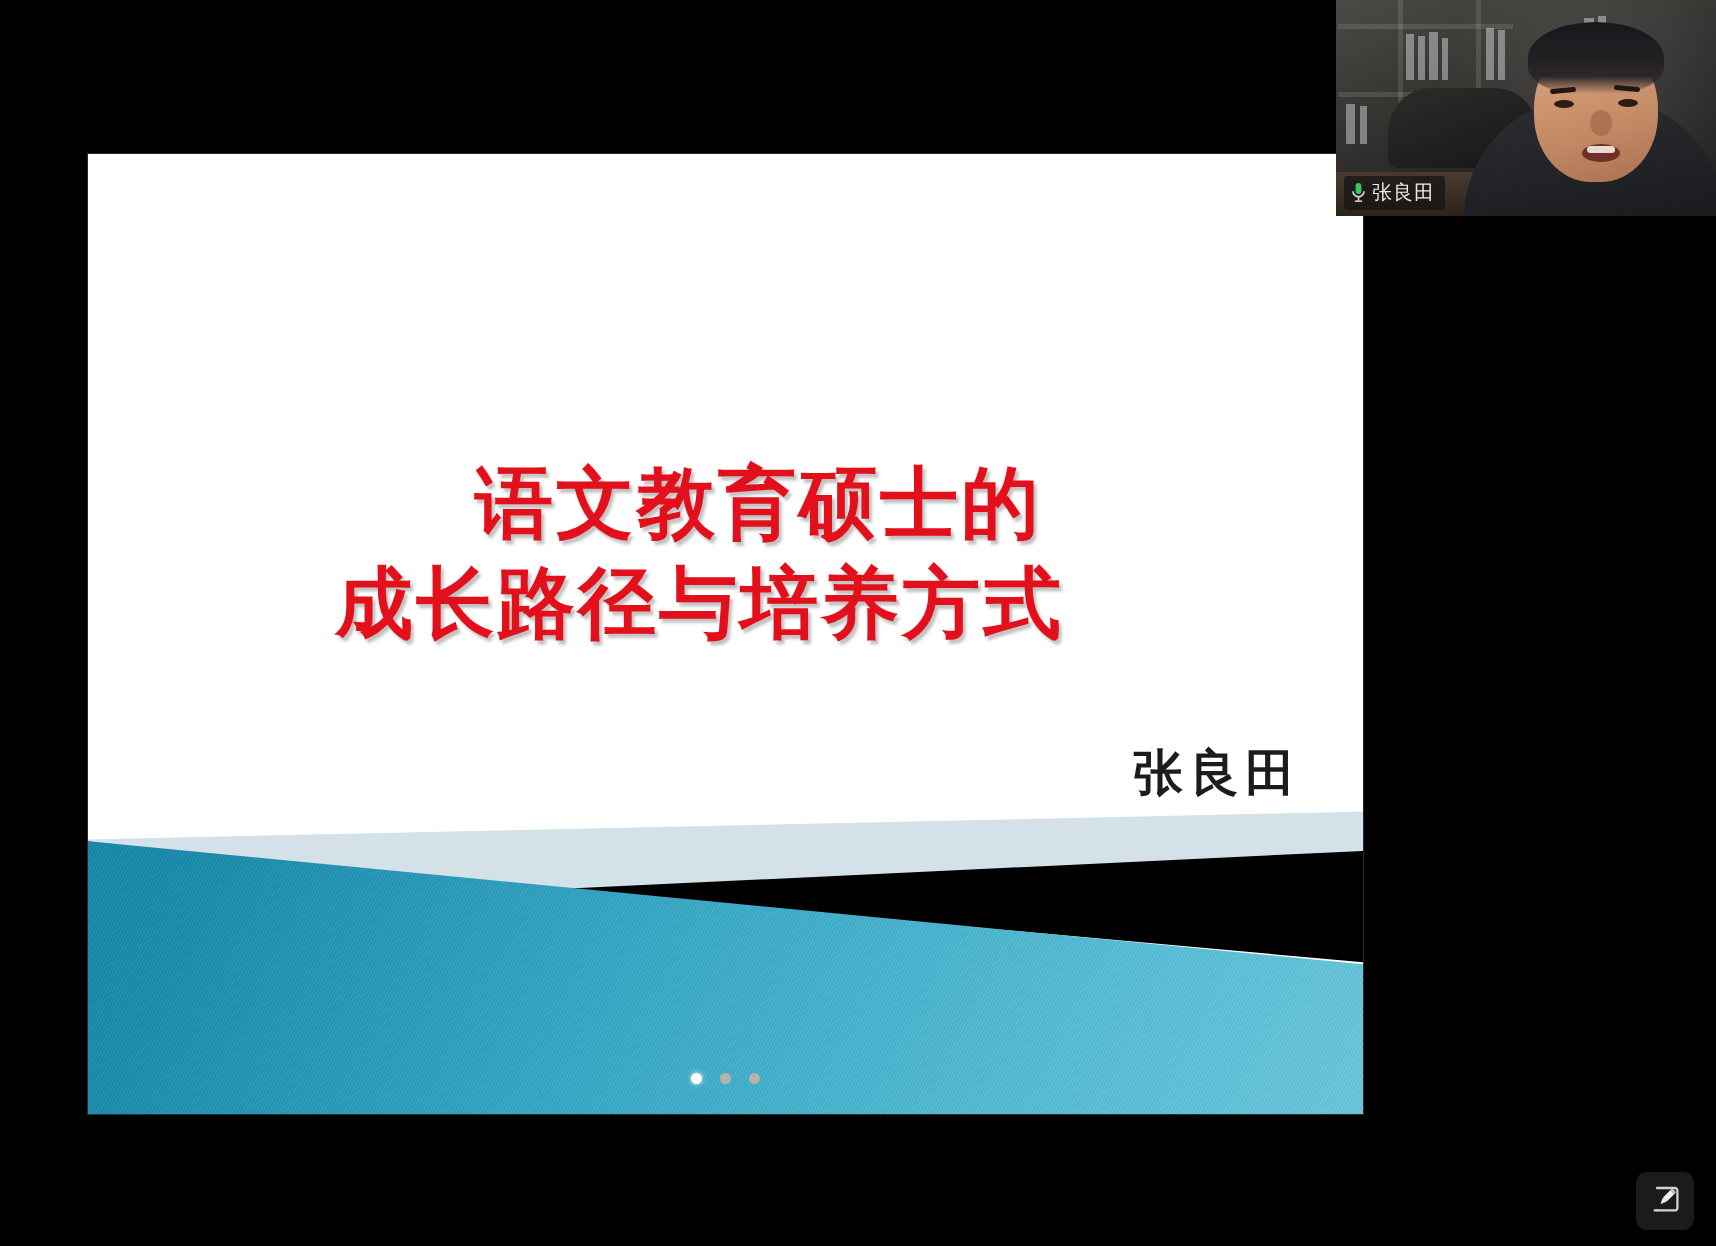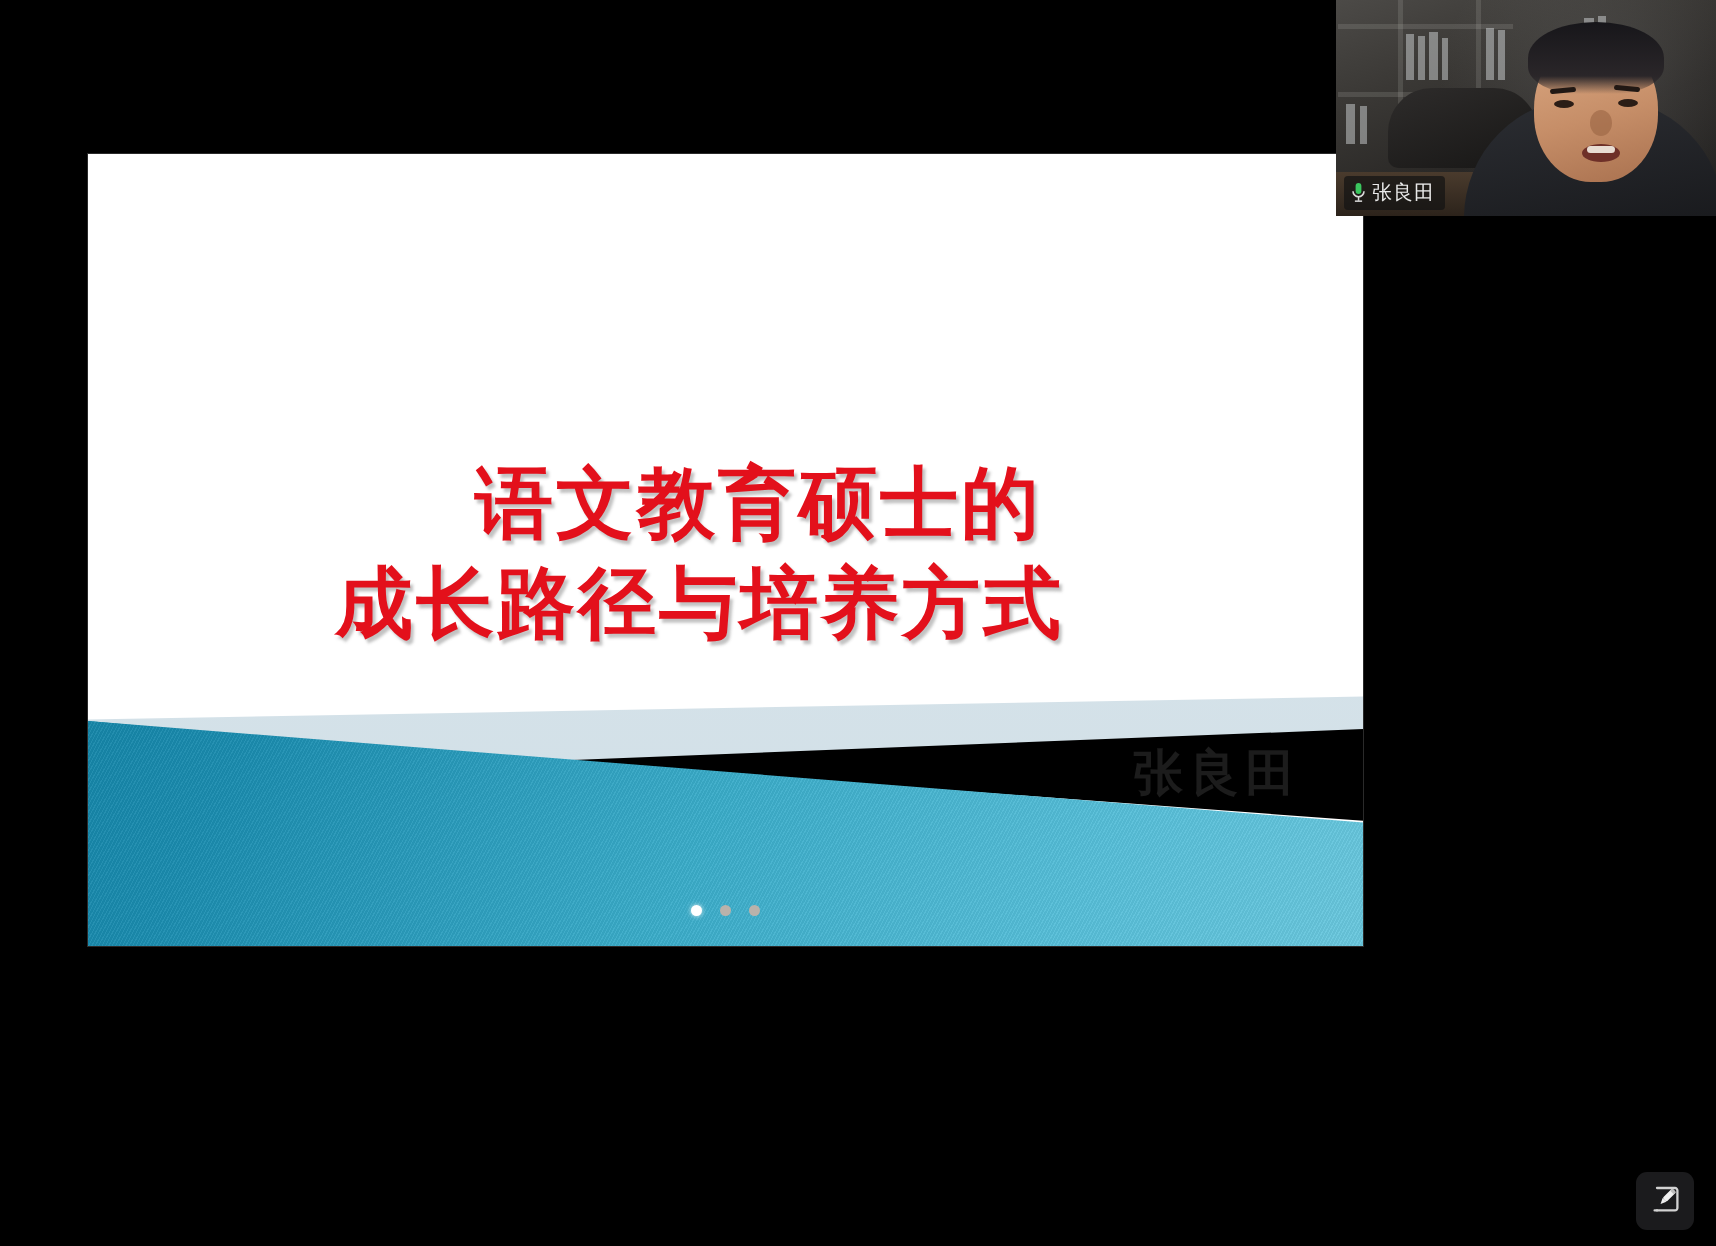--- a/index.html
+++ b/index.html
@@ -19,21 +19,21 @@
     background: #000000;
     overflow: hidden;
   }
 
   
   #shared-slide {
     position: absolute;
     left: 88px;
     top: 154px;
     width: 1275px;
-    height: 792px;
+    height: 960px;
     background: #ffffff;
     overflow: hidden;
     box-shadow: 0 0 0 1px #2a2a2a;
   }
 
   
   .slide-white {
     position: absolute;
     inset: 0;
     background: #ffffff;

